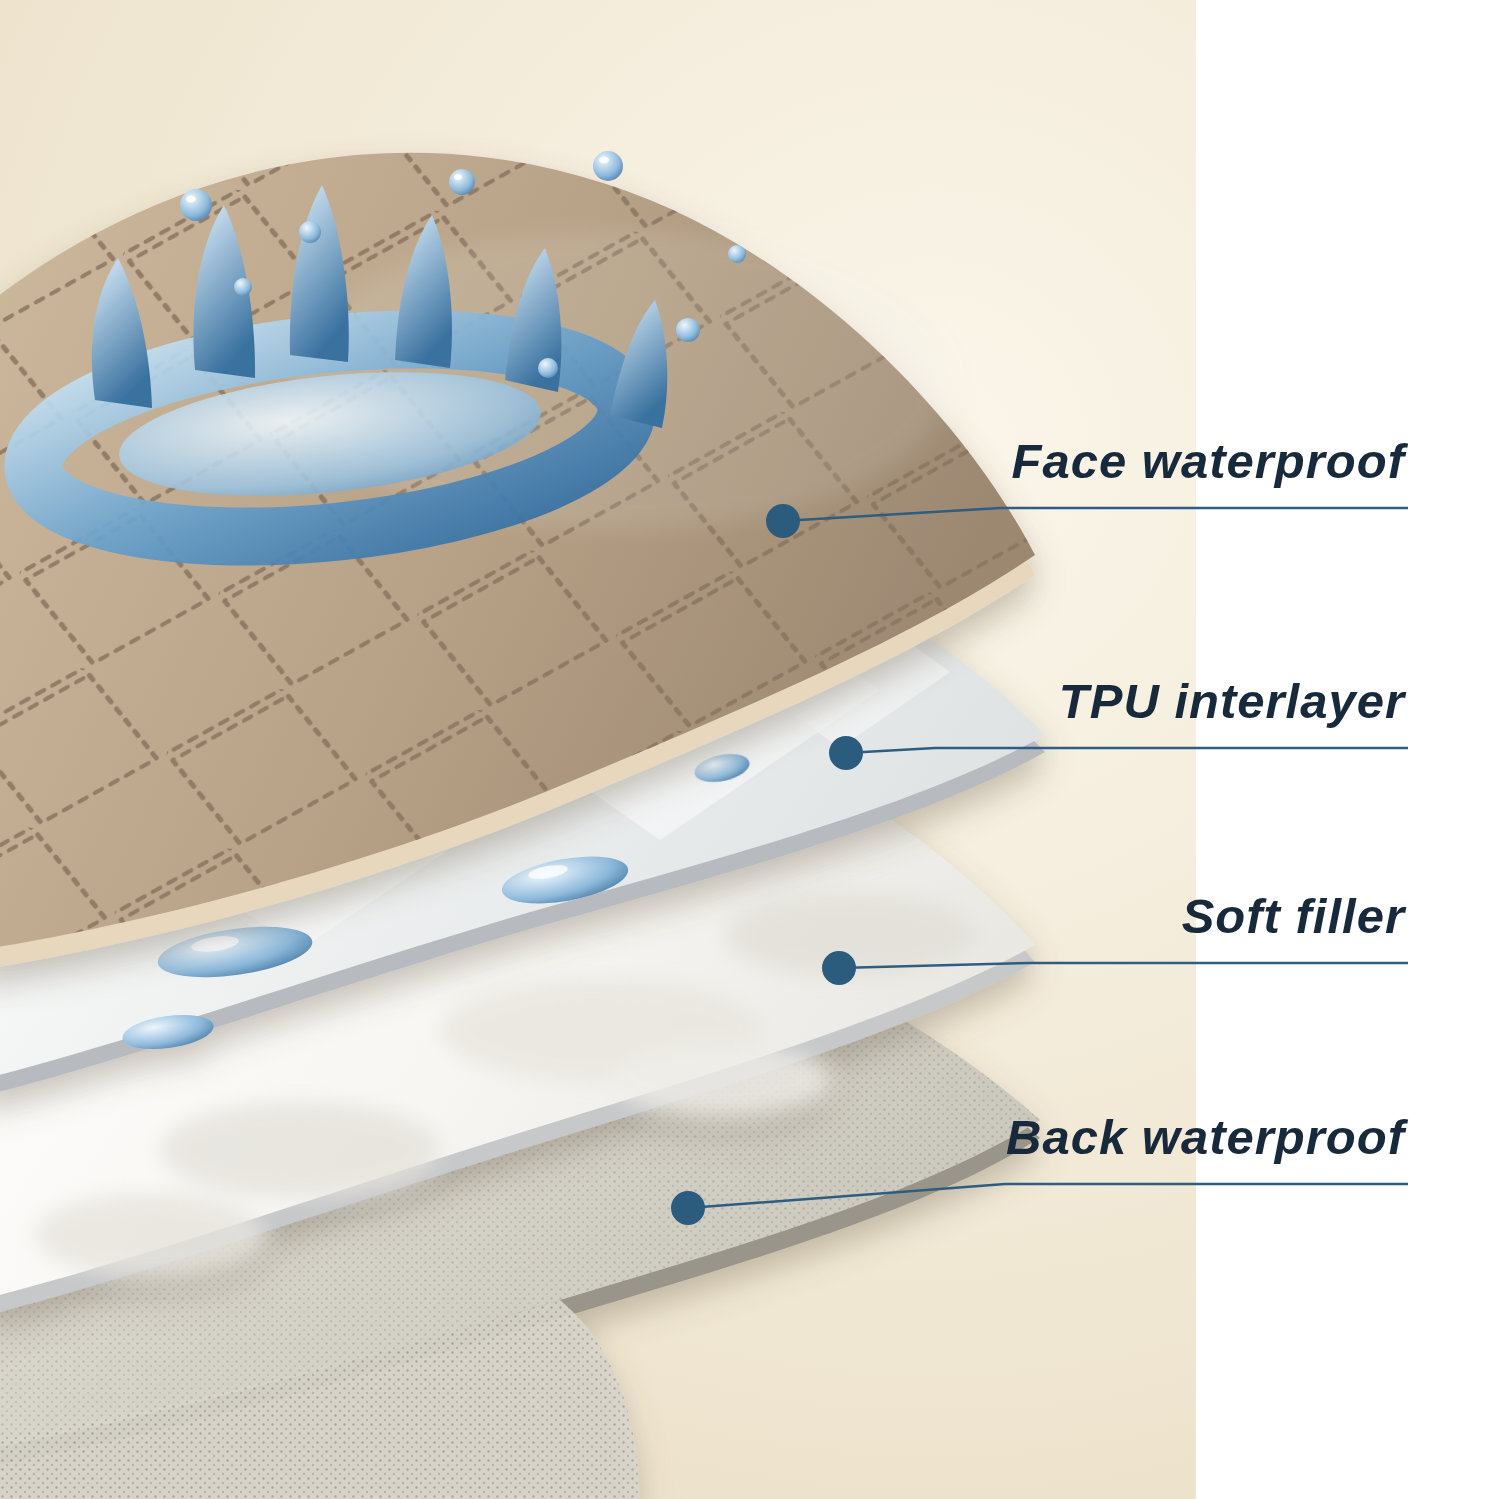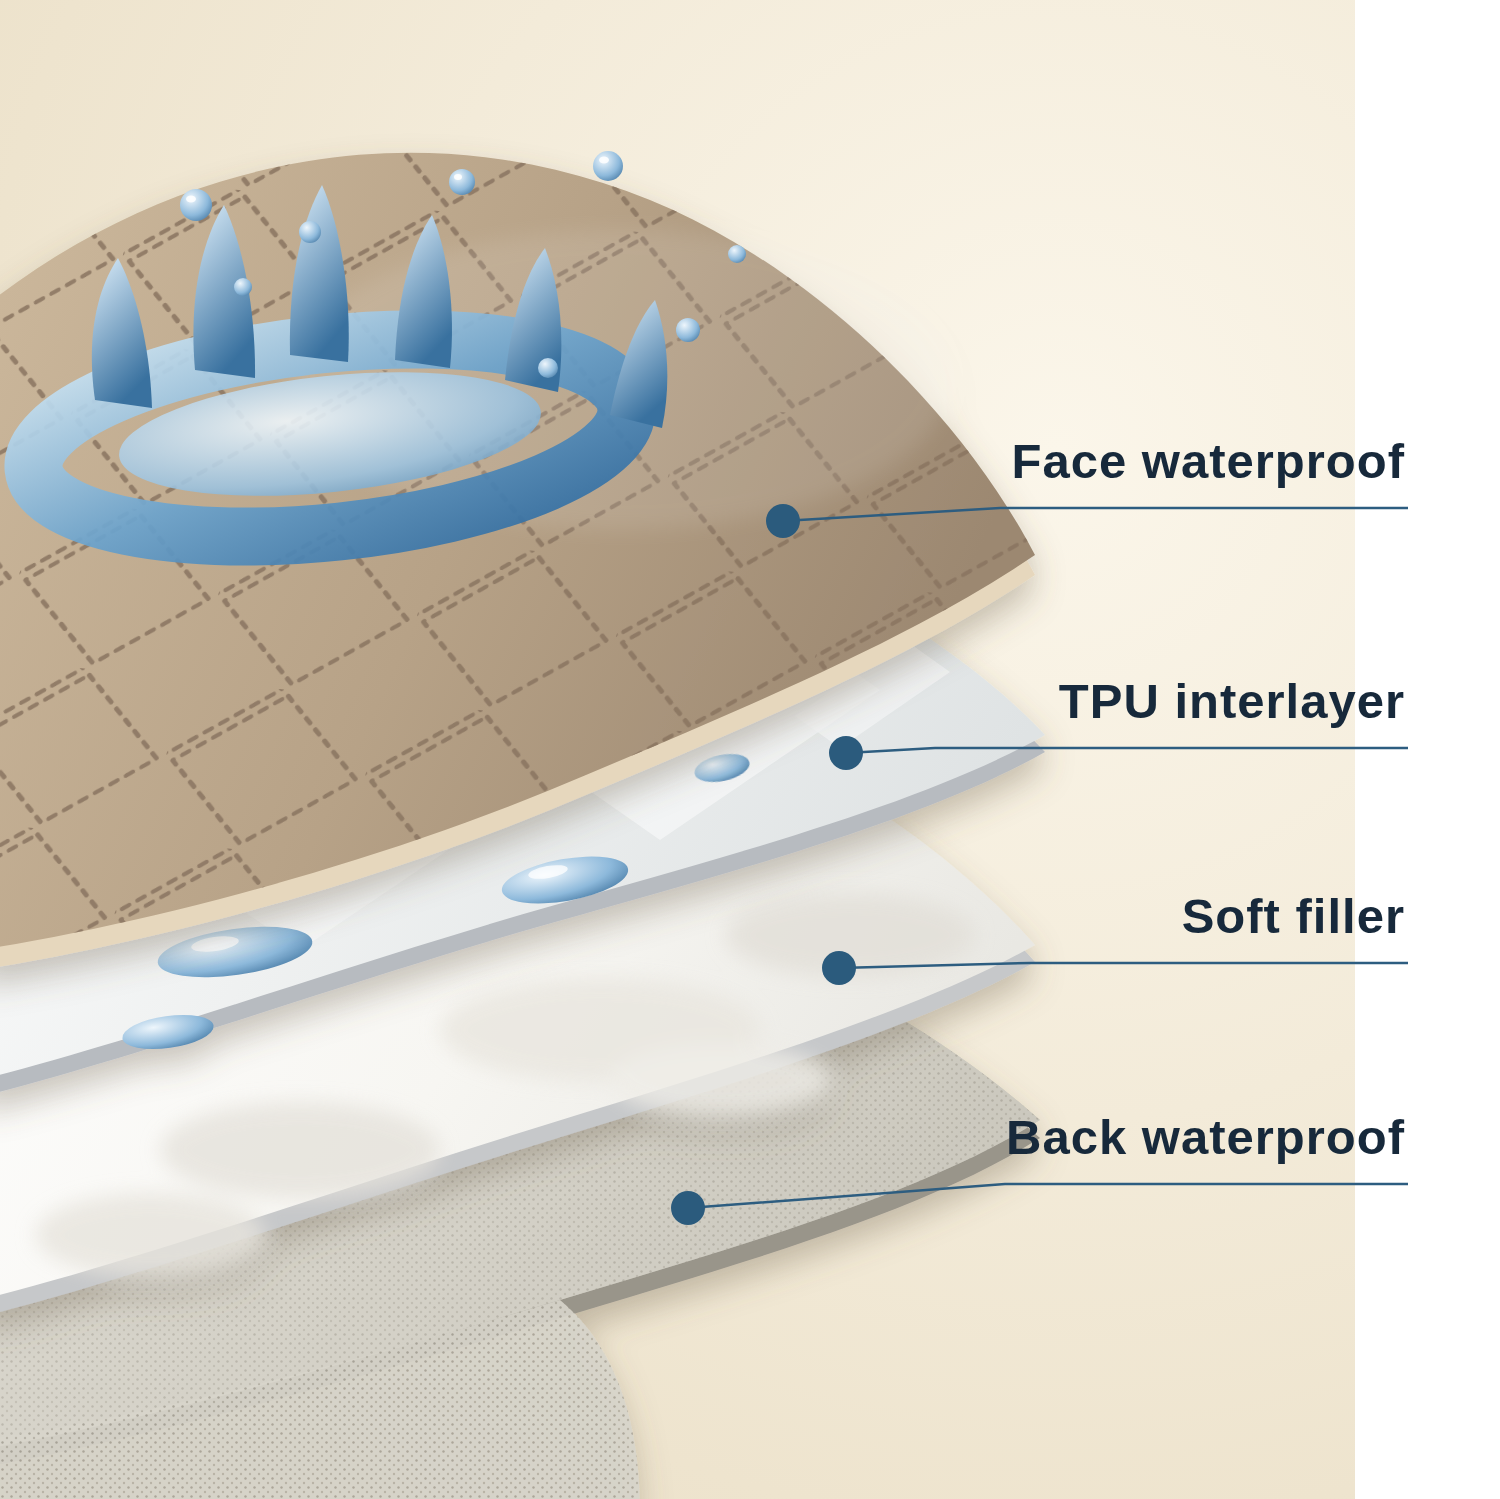--- a/index.html
+++ b/index.html
@@ -5,23 +5,24 @@
   html, body {
     margin: 0;
     padding: 0;
     width: 1500px;
     height: 1499px;
     overflow: hidden;
     font-family: "Liberation Sans", sans-serif;
   }
   .stage {
     position: relative;
-    width: 1355px;
+    width: 1196px;
     height: 1499px;
     background: radial-gradient(circle at 78% 30%, #fbf6ea 0%, #f3ebd9 45%, #e9ddc3 100%);
+    font-style: italic;
   }
   .stage svg { display: block; width: 1500px; height: 1499px; }
   .callout-label {
     font-family: "Liberation Sans", sans-serif;
     font-weight: 700;
     font-size: 49px;
     fill: #17293b;
     letter-spacing: 1px;
   }
 </style>

